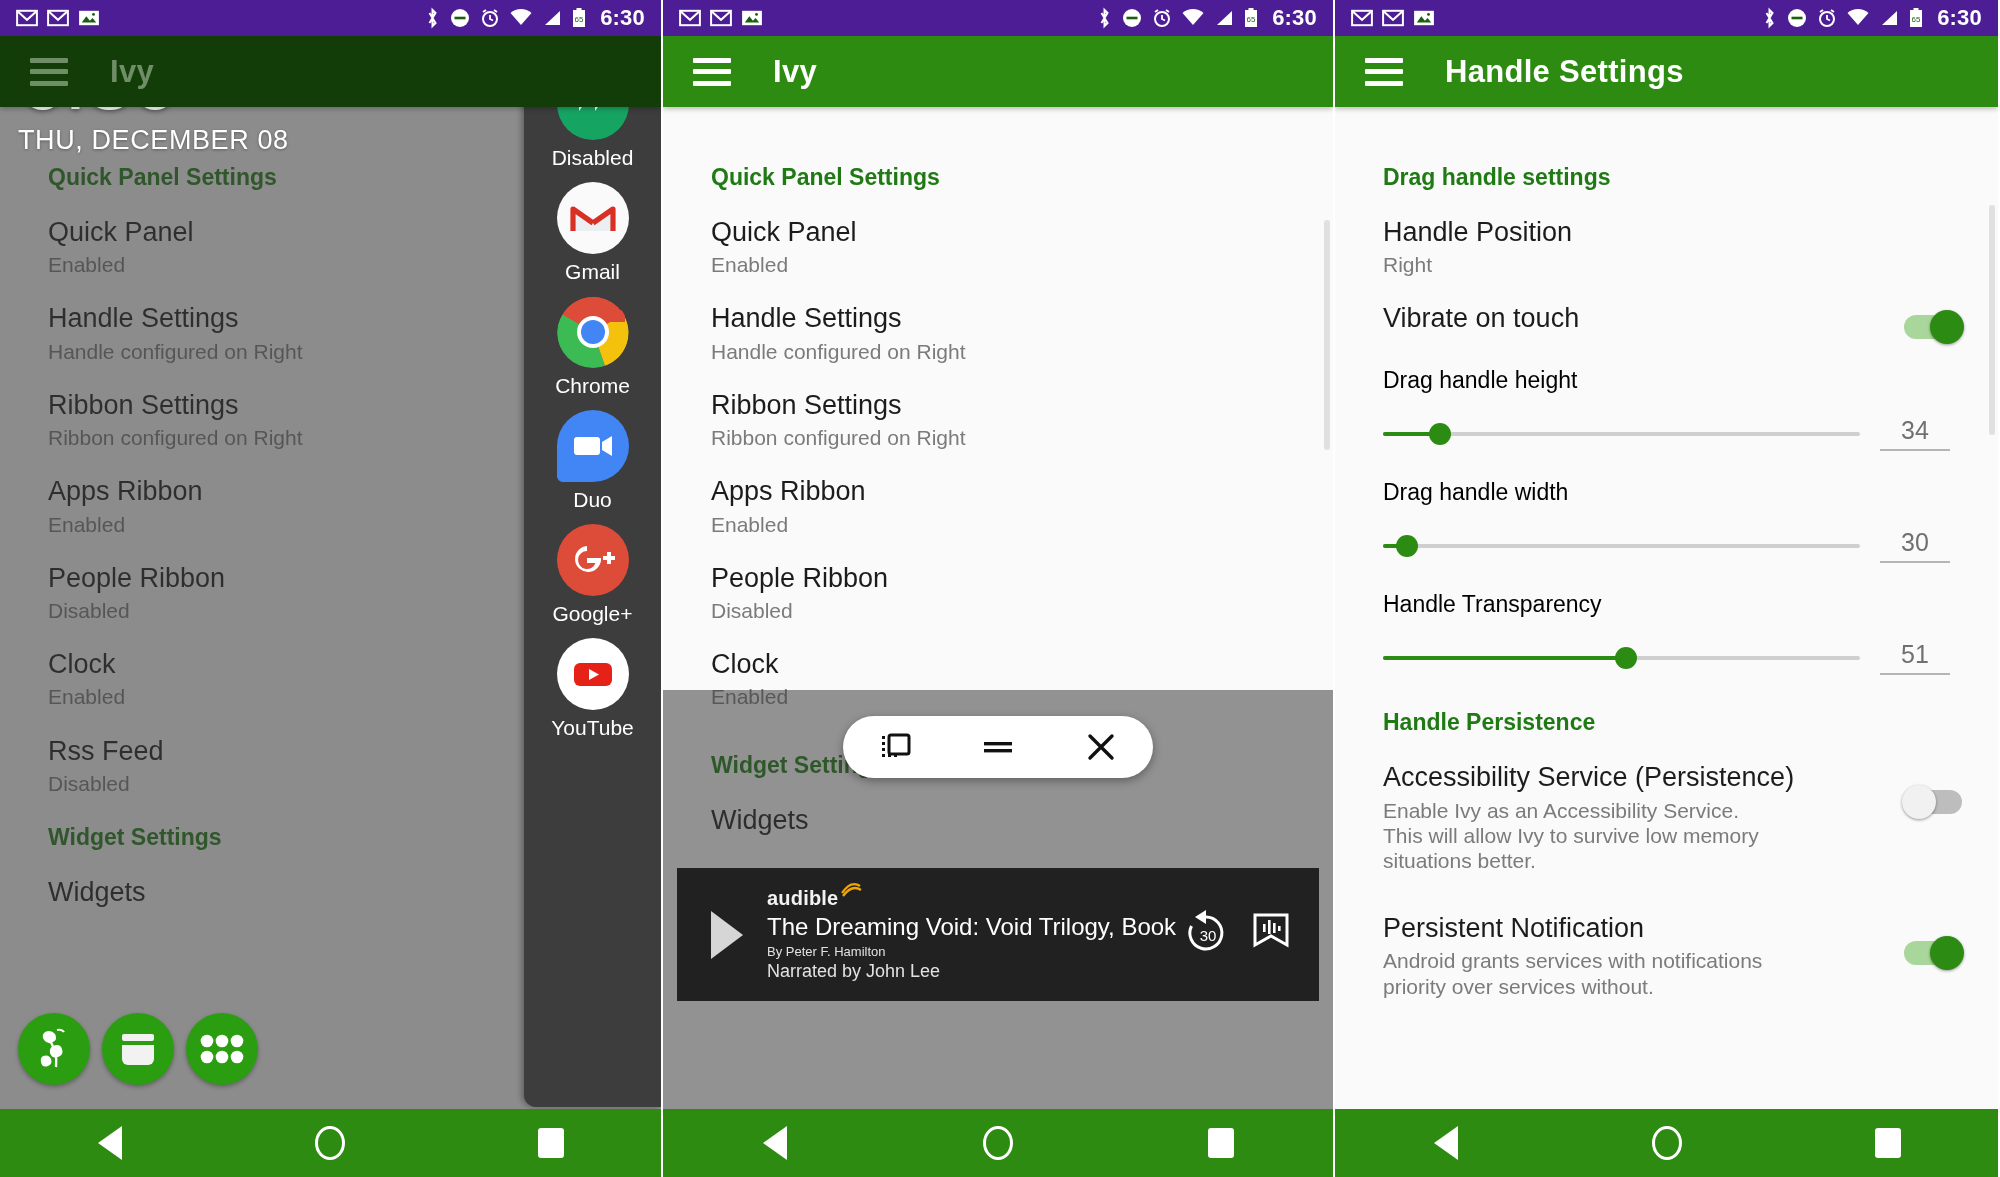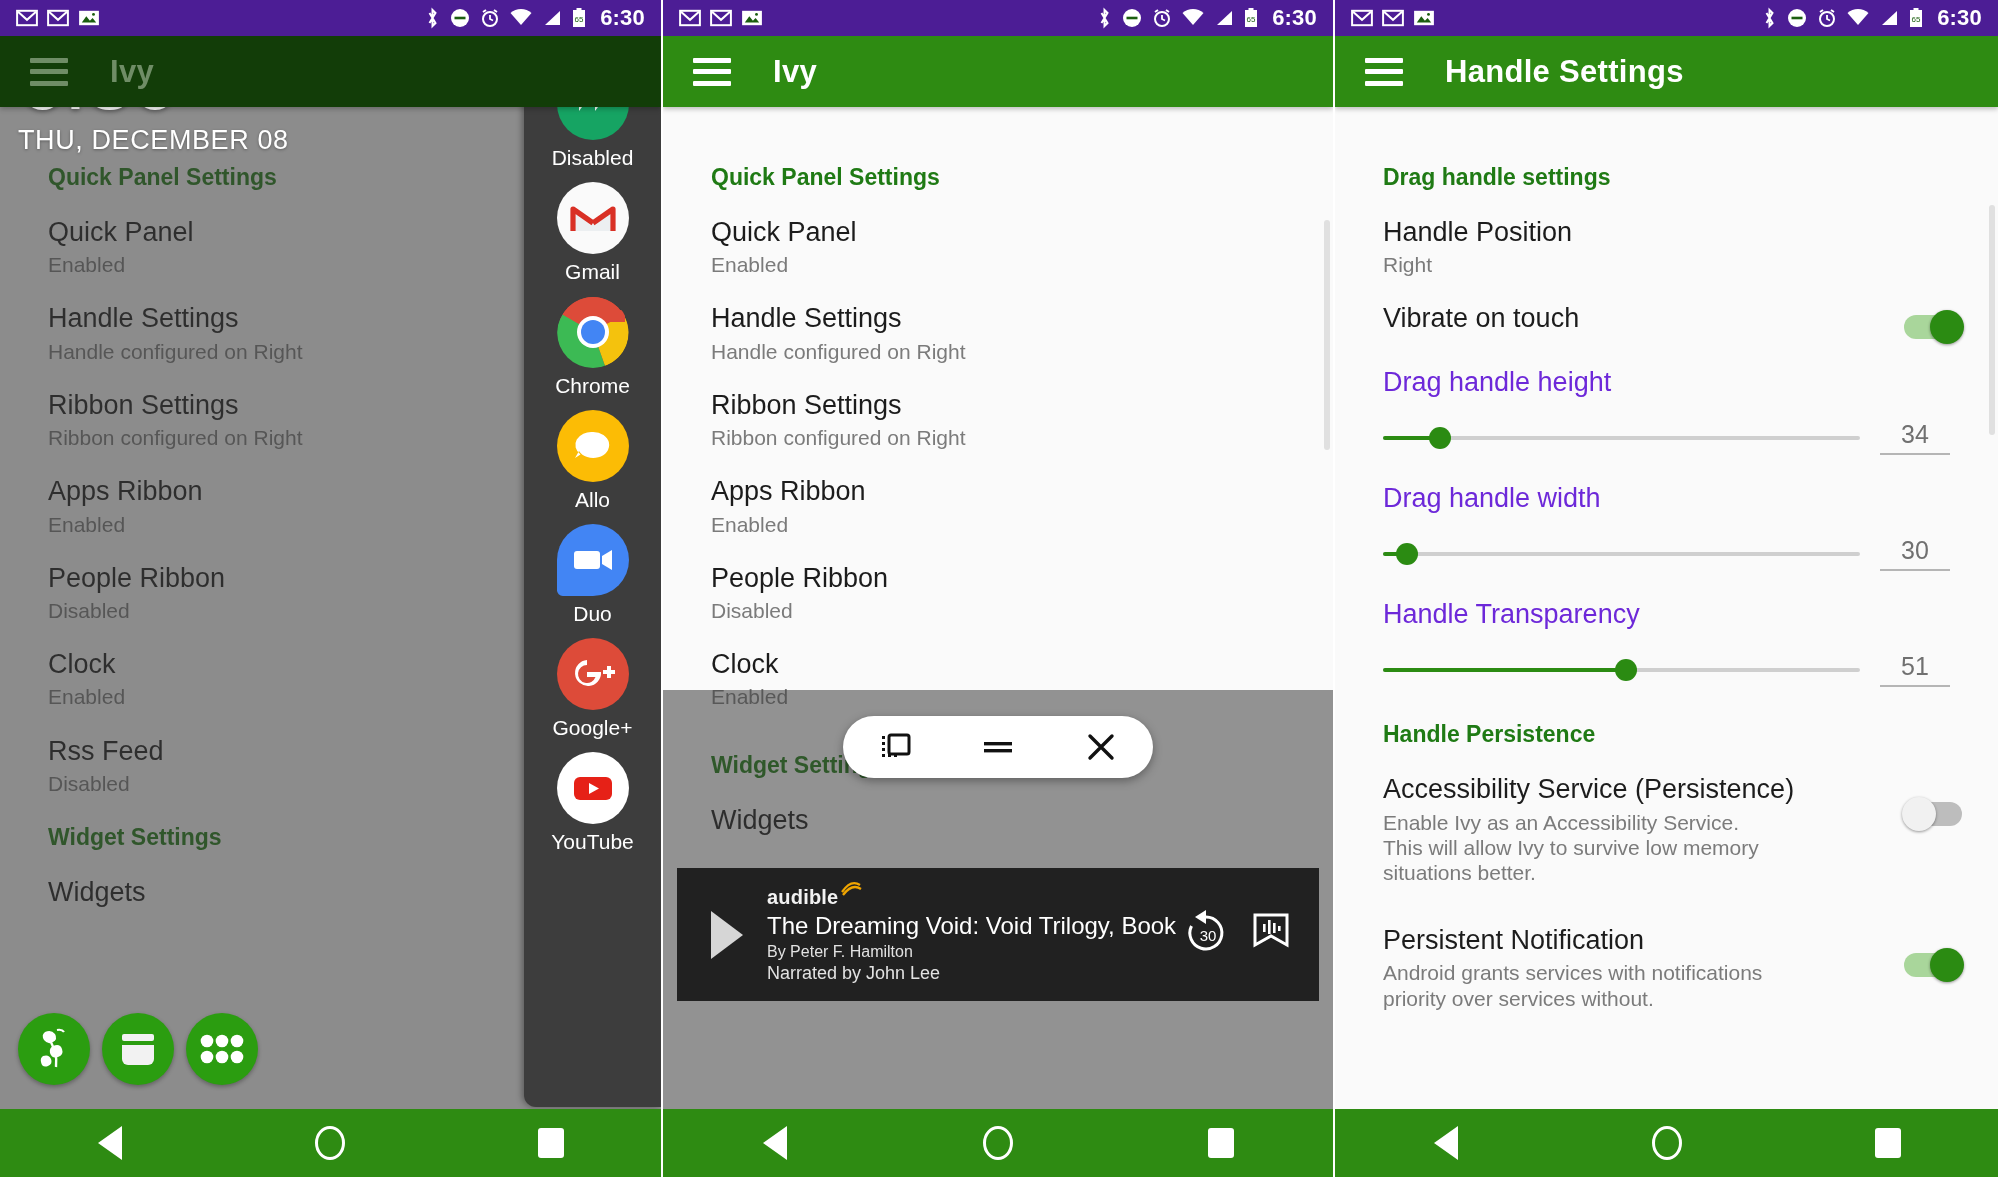--- a/index.html
+++ b/index.html
@@ -101,42 +101,42 @@
   
   .audible {
     position:absolute; left: 14px; right: 14px; top: 868px; height: 133px;
     background:#212121; z-index: 34; display:flex; align-items:center; padding: 0 14px;
   }
   .aud-play { width: 70px; display:flex; align-items:center; justify-content:center; }
   .aud-mid { flex:1; padding-left: 6px; min-width:0; }
   .aud-brand { display:flex; align-items:flex-start; }
   .aud-brand-text { color:#f2f2f2; font-size:20px; font-weight:bold; letter-spacing:.2px; }
   .aud-title { color:#fff; font-size: 24px; margin-top: 3px; white-space:nowrap; overflow:hidden; }
-  .aud-by { color:#e2e2e2; font-size:16px; margin-top:3px; }
+  .aud-by { color:#e2e2e2; font-size:13px; margin-top:3px; }
   .aud-nar { color:#e2e2e2; font-size:18px; margin-top:2px; }
   .aud-actions { display:flex; align-items:center; gap: 18px; padding-right: 12px; }
 
   
   .dim-lower { position:absolute; left:0; right:0; top: 690px; bottom: 68px; background: rgba(60,60,60,.55); z-index: 22; }
 
   
   .pref-row { display:flex; align-items:flex-start; padding: 26px 36px 0 48px; }
   .pref-row .txt { flex:1; padding-right: 18px; }
   .switch { width: 58px; height: 24px; border-radius: 12px; position:relative; flex-shrink:0; margin-top: 12px; }
   .switch .track { position:absolute; inset:0; border-radius:12px; }
   .switch .knob { position:absolute; width: 34px; height:34px; border-radius:50%; top:-5px;
                   box-shadow: 0 1px 3px rgba(0,0,0,.4); }
   .switch.on .track { background:#a9d69b; }
   .switch.on .knob { right: -2px; background:#2b8b12; }
   .switch.off .track { background:#bdbdbd; }
   .switch.off .knob { left: -2px; background:#f1f1f1; }
 
   
   .slider-block { padding: 28px 48px 0 48px; }
-  .slider-label { font-size: 27px; color:#6d28d9; }
+  .slider-label { font-size: 23px; color:#000000; }
   .slider-row { display:flex; align-items:center; margin-top: 22px; }
   .slider-track { position:relative; height: 4px; background:#cfcfcf; border-radius:2px; flex:1; }
   .slider-fill { position:absolute; left:0; top:0; bottom:0; background:#2b8b12; border-radius:2px; }
   .slider-thumb { position:absolute; width: 22px; height:22px; border-radius:50%; background:#2b8b12; top:-9px; transform:translateX(-50%); }
   .slider-val { width: 70px; text-align:center; font-size: 25px; color:#707070; margin-left: 20px;
                 border-bottom: 2px solid #b5b5b5; padding-bottom: 4px; }
 
   
   .scrollbar { position:absolute; right: 3px; width: 6px; border-radius:3px; background:#e0e0e0; z-index:15; }
 
@@ -309,28 +309,20 @@
             <path d="M36 1 A35 35 0 0 1 66.3 18.5 L36 36 Z" fill="#dd4b39"></path>
             <path d="M66.3 18.5 A35 35 0 0 1 48 70 L36 36 Z" fill="#f4c20d"></path>
             <path d="M48 70 A35 35 0 0 1 5.7 18.5 L36 36 Z" fill="#3cba54"></path>
             <path d="M5.7 18.5 A35 35 0 0 1 36 1 L36 36 Z" fill="#dd4b39"></path>
             <rect x="30" y="14" width="38" height="12" fill="#dd4b39"></rect>
             <circle cx="36" cy="36" r="16" fill="#fff"></circle>
             <circle cx="36" cy="36" r="12" fill="#4285f4"></circle>
           </svg>
         </div>
         <div class="ribbon-label">Chrome</div>
-      </div>
-      <div class="ribbon-item">
-        <div class="ribbon-icon" style="background:#fcbc05;">
-          <svg width="44" height="40" viewBox="0 0 44 40">
-              <path d="M22 6 a16 13 0 1 1 -14 19 l-4 7 l5.5 -3.5 A16 13 0 0 1 22 6z" fill="#fff"></path>
-            </svg>
-        </div>
-        <div class="ribbon-label">Allo</div>
       </div>
       <div class="ribbon-item">
         <div class="ribbon-icon" style="background:#4285f4;border-radius:50% 50% 50% 8%;">
           <svg width="42" height="28" viewBox="0 0 42 28">
               <rect x="2" y="5" width="26" height="18" rx="3" fill="#fff"></rect>
               <path d="M30 10 L40 4 v20 l-10 -6 z" fill="#fff"></path>
             </svg>
         </div>
         <div class="ribbon-label">Duo</div>
       </div>

